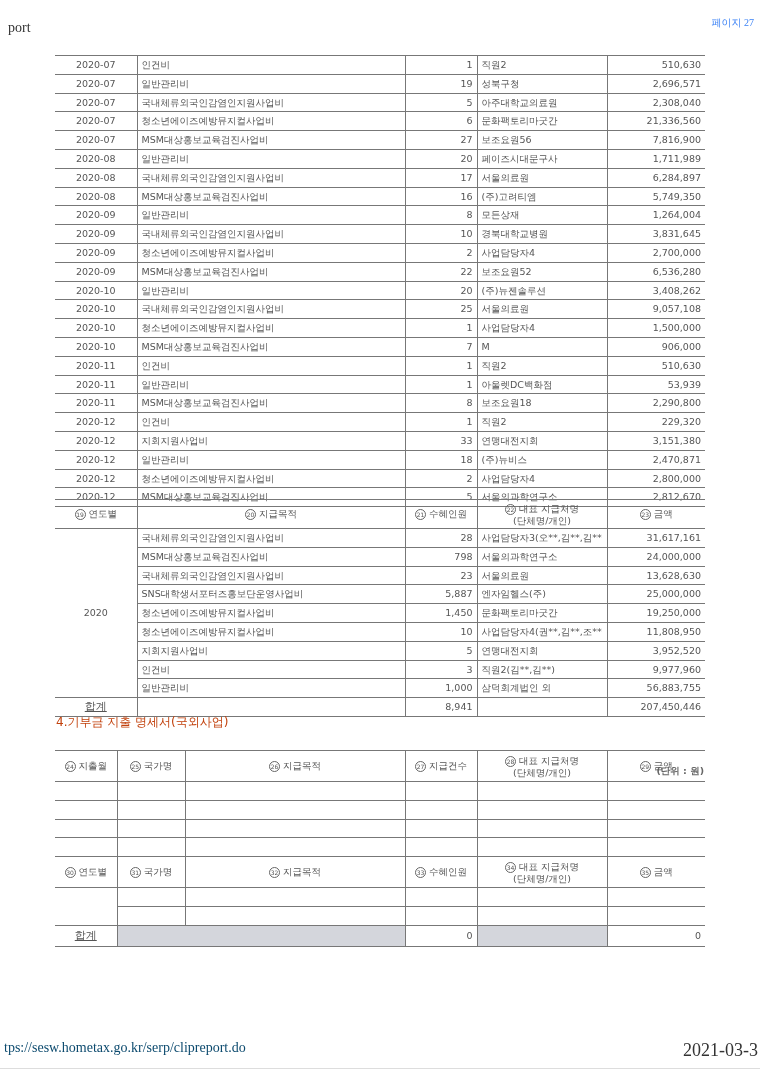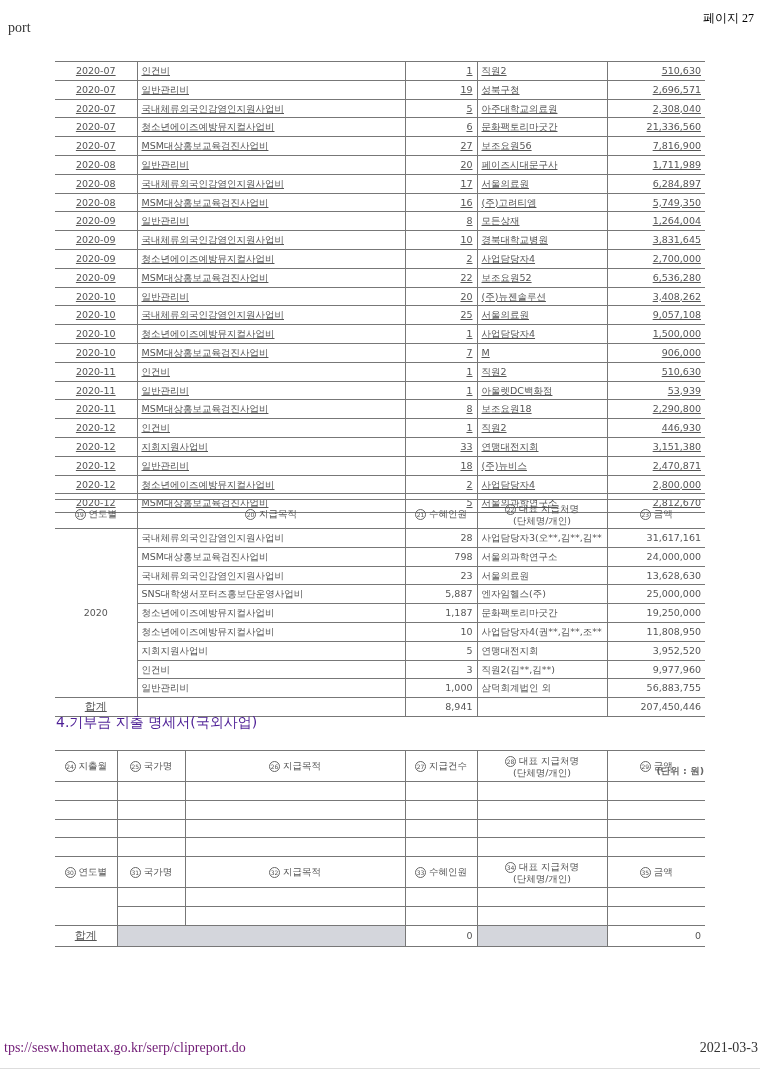--- a/index.html
+++ b/index.html
@@ -1,46 +1,46 @@
 <!DOCTYPE html>
 <html><head>
 <meta charset="utf-8">
 <style>
   html, body { margin:0; padding:0; }
   body {
     width:760px; height:1076px; background:#ffffff; position:relative; overflow:hidden;
     font-family:"DejaVu Sans", sans-serif; color:#555;
   }
   .hdr-left { position:absolute; left:8px; top:2px; font-family:"Liberation Serif", serif; font-size:14px; color:#333;margin-top:18px; }
-  .hdr-right { position:absolute; right:6px; top:10px; font-family:"Liberation Serif", serif; font-size:12px; color:#000000; }
-  .ftr-left { position:absolute; left:4px; top:1040px; font-family:"Liberation Serif", serif; font-size:14px; color:#701a75; }
-  .ftr-right { position:absolute; right:2px; top:1040px; font-family:"Liberation Serif", serif; font-size:14px; color:#333; }
+  .hdr-right { position:absolute; right:6px; top:16px; font-family:"Liberation Serif", serif; font-size:10px; color:#3b82f6; }
+  .ftr-left { position:absolute; left:4px; top:1040px; font-family:"Liberation Serif", serif; font-size:14px; color:#0c4a6e; }
+  .ftr-right { position:absolute; right:2px; top:1040px; font-family:"Liberation Serif", serif; font-size:18px; color:#333; }
   .ftr-line { position:absolute; left:0; right:0; top:1068px; border-top:1px solid #ddd; }
 
   table { border-collapse:collapse; table-layout:fixed; position:absolute; left:55px; }
   td, th { border:1px solid #777; padding:0 4px; font-size:9.5px; font-weight:normal; white-space:nowrap; overflow:hidden; height:17.8px; line-height:17.8px; }
   .tl { border-left:none; }
   .tr { border-right:none; }
   .c { text-align:center; }
   .r { text-align:right; }
   .l { text-align:left; }
   th { text-align:center; line-height:11px; }
   .big { font-size:11px;text-decoration:underline; }
   .gray { background:#d4d6dc; }
-  .sec-title { position:absolute; left:56px; top:714px; font-size:14px; color:#4c1d95; }
+  .sec-title { position:absolute; left:56px; top:714px; font-size:12px; color:#c2410c; }
   .unit { position:absolute; right:56px; top:765px; font-size:9.5px; color:#666;font-weight:bold; }
   .circ { display:inline-block; width:9px; height:9px; border:1px solid #666; border-radius:50%; font-size:6px; line-height:9px; text-align:center; margin-right:3px; vertical-align:middle; }
 </style>
 </head>
 <body>
 
 <div class="hdr-left">port</div>
 <div class="hdr-right">페이지 27</div>
 
-<table style="top:61px;text-decoration:underline;" id="monthly">
+<table style="top:55px;" id="monthly">
   <colgroup>
       <col style="width:82px">
       <col style="width:268px">
       <col style="width:72px">
       <col style="width:130px">
       <col style="width:98px">
     </colgroup>
   <tbody id="monthly-body">
       <tr>
         <td class="tl c">2020-07</td>
@@ -173,21 +173,21 @@
         <td class="l">MSM대상홍보교육검진사업비</td>
         <td class="r">8</td>
         <td class="l">보조요원18</td>
         <td class="tr r">2,290,800</td>
       </tr>
       <tr>
         <td class="tl c">2020-12</td>
         <td class="l">인건비</td>
         <td class="r">1</td>
         <td class="l">직원2</td>
-        <td class="tr r">446,930</td>
+        <td class="tr r">229,320</td>
       </tr>
       <tr>
         <td class="tl c">2020-12</td>
         <td class="l">지회지원사업비</td>
         <td class="r">33</td>
         <td class="l">연맹대전지회</td>
         <td class="tr r">3,151,380</td>
       </tr>
       <tr>
         <td class="tl c">2020-12</td>
@@ -251,21 +251,21 @@
         <td class="tr r">13,628,630</td>
       </tr>
       <tr>
         <td class="l">SNS대학생서포터즈홍보단운영사업비</td>
         <td class="r">5,887</td>
         <td class="l">엔자임헬스(주)</td>
         <td class="tr r">25,000,000</td>
       </tr>
       <tr>
         <td class="l">청소년에이즈예방뮤지컬사업비</td>
-        <td class="r">1,187</td>
+        <td class="r">1,450</td>
         <td class="l">문화팩토리마굿간</td>
         <td class="tr r">19,250,000</td>
       </tr>
       <tr>
         <td class="l">청소년에이즈예방뮤지컬사업비</td>
         <td class="r">10</td>
         <td class="l">사업담당자4(권**,김**,조**</td>
         <td class="tr r">11,808,950</td>
       </tr>
       <tr>

